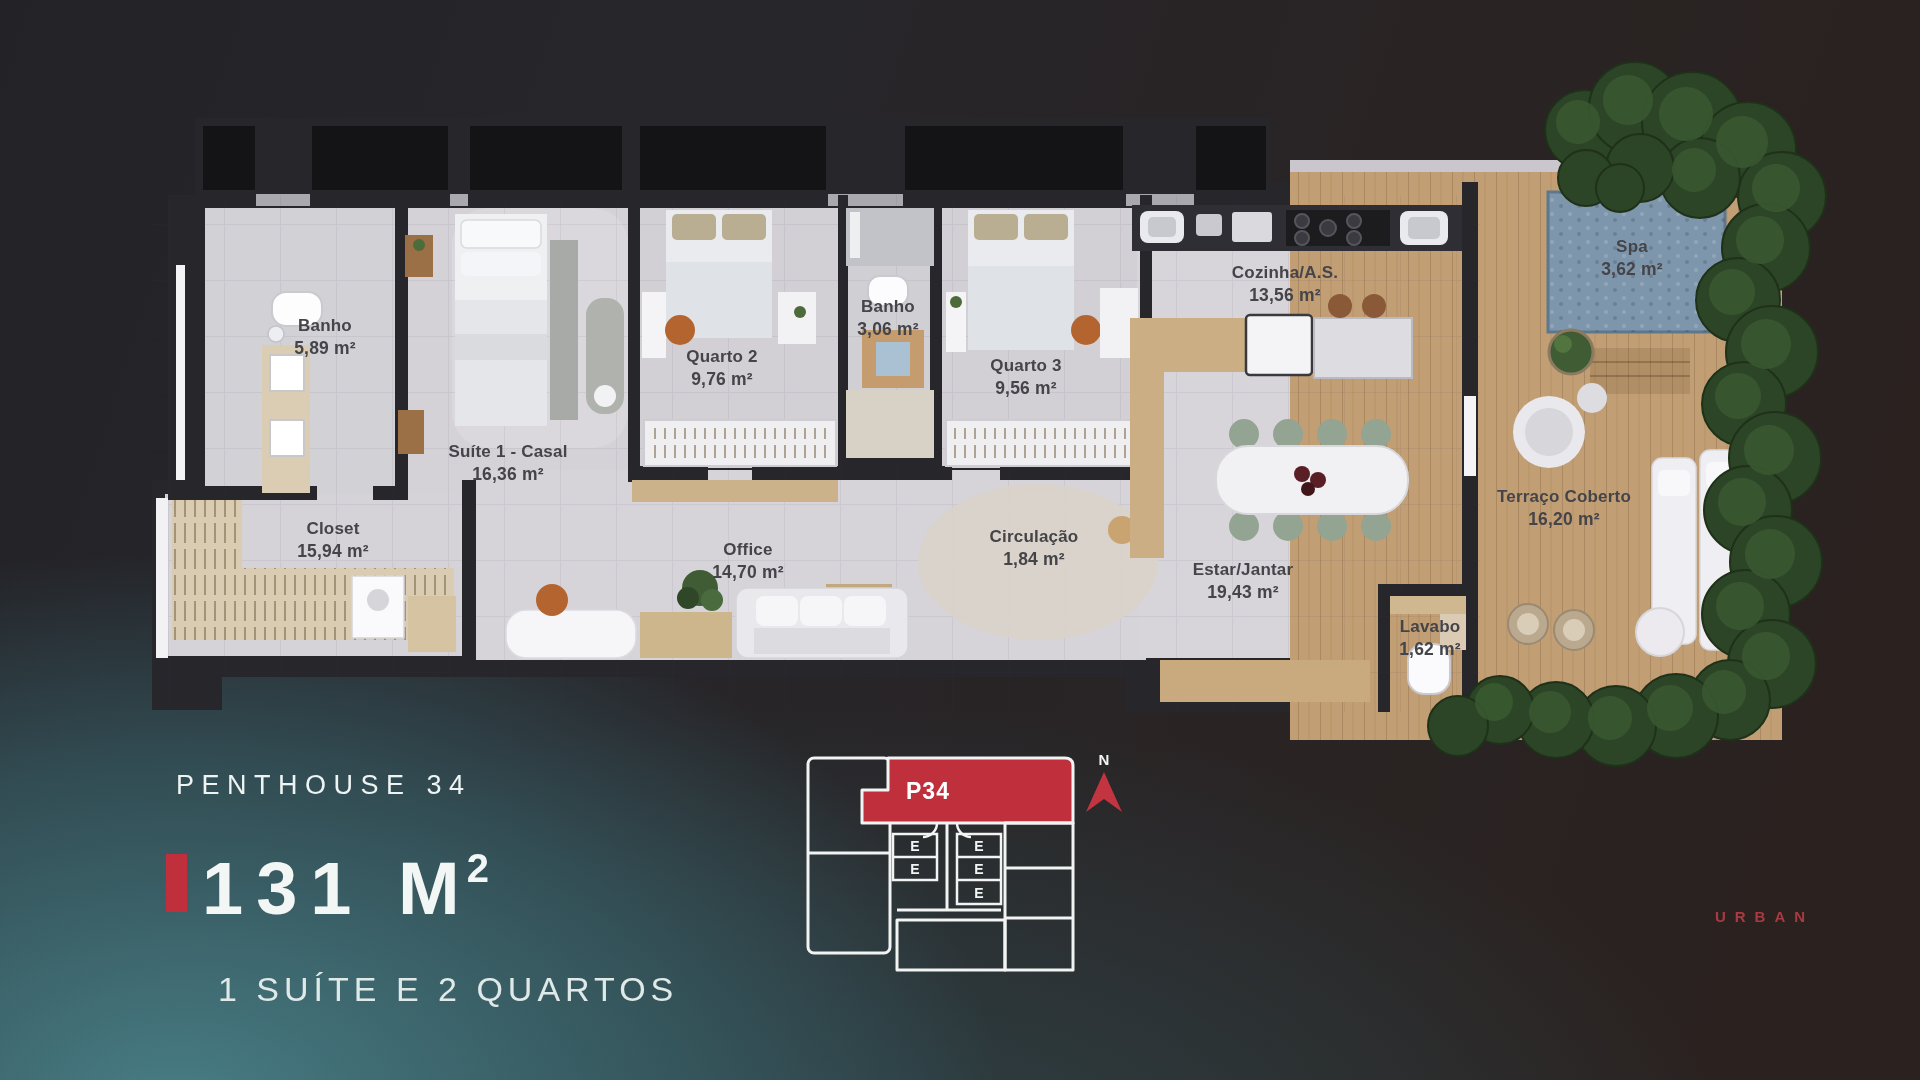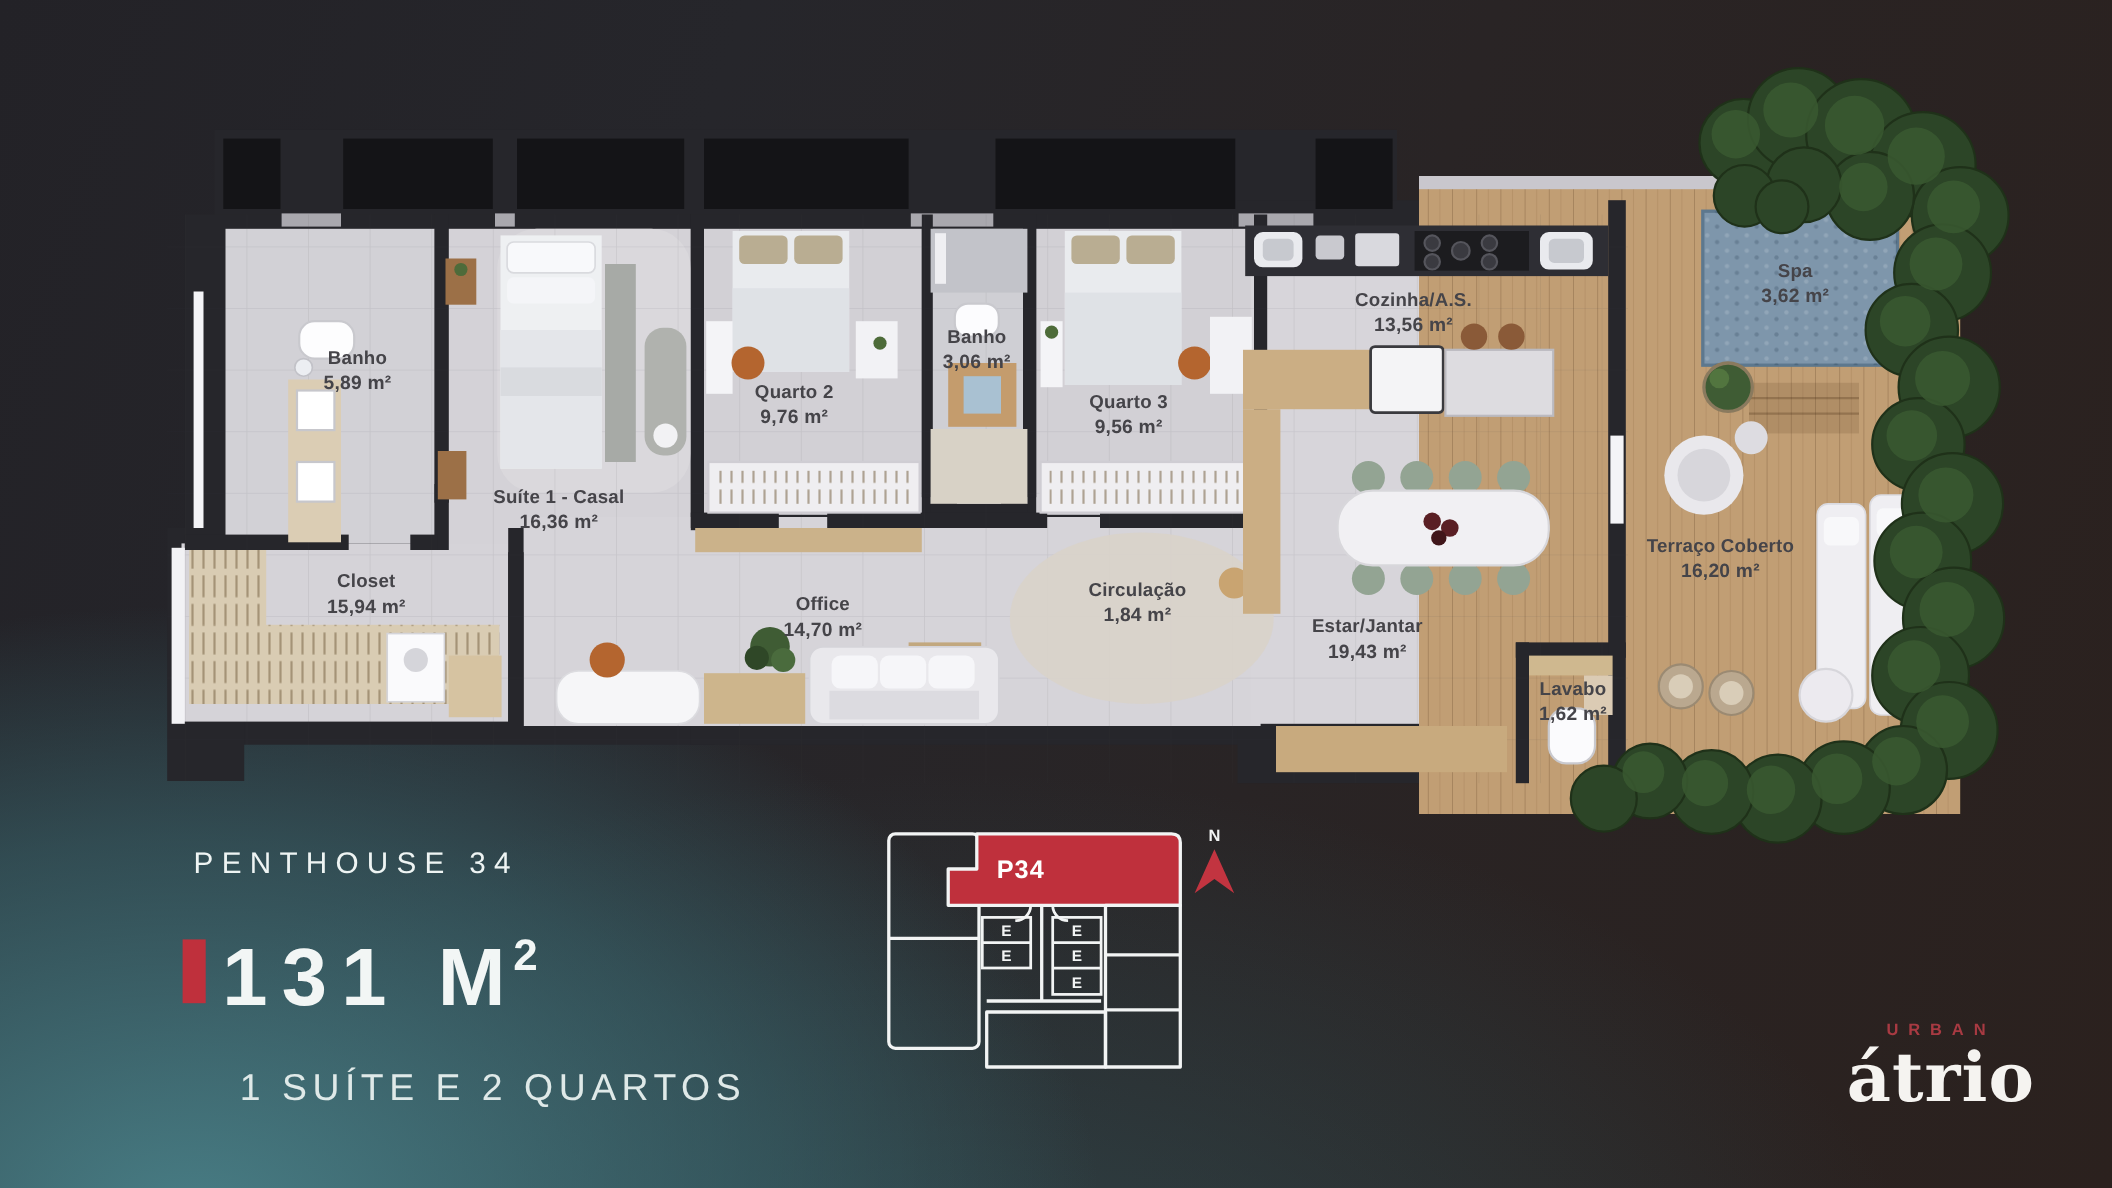--- a/index.html
+++ b/index.html
@@ -23,21 +23,21 @@
     letter-spacing:13px;}
   .big-area sup{font-size:40px;vertical-align:32px;letter-spacing:0;margin-left:-6px;}
   .subtitle{position:absolute;left:218px;top:936px;color:#dfe9e8;font-size:34px;letter-spacing:5px;
     font-weight:400;margin-top:34px;}
   
   .keyplan{position:absolute;left:798px;top:750px;}
   .unit-label{position:absolute;left:928px;top:791px;transform:translate(-50%,-50%);
     color:#fff;font-size:23px;font-weight:700;letter-spacing:1px;}
   .compass{position:absolute;left:1082px;top:748px;}
   
-  .logo{position:absolute;left:1662px;top:928px;width:205px;text-align:center;}
+  .logo{position:absolute;left:1662px;top:908px;width:205px;text-align:center;}
   .logo .brand-top{color:#a83a42;font-size:15px;font-weight:700;letter-spacing:9px;}
   .logo .brand-name{color:#f5f3f0;font-size:62px;font-weight:700;line-height:1.05;
     font-family:"DejaVu Serif",serif;letter-spacing:1px;margin-top:2px;}
 </style>
 </head>
 <body>
 
 <div class="stage">
 
   <svg class="plan-svg" width="1920" height="1080" viewBox="0 0 1920 1080">
@@ -426,16 +426,15 @@
   </svg>
   <div class="unit-label">P34</div>
 
   <svg class="compass" width="48" height="70" viewBox="0 0 48 70">
     <text x="22" y="17" fill="#f2f4f4" font-family="Liberation Sans, sans-serif" font-size="15" font-weight="bold" text-anchor="middle">N</text>
     <polygon points="22,24 4,64 22,51 40,64" fill="#c23440"></polygon>
   </svg>
 
   <div class="logo">
     <div class="brand-top">URBAN</div>
-    <div class="brand-name">átrio</div>
   </div>
 
 </div>
 
 </body></html>

